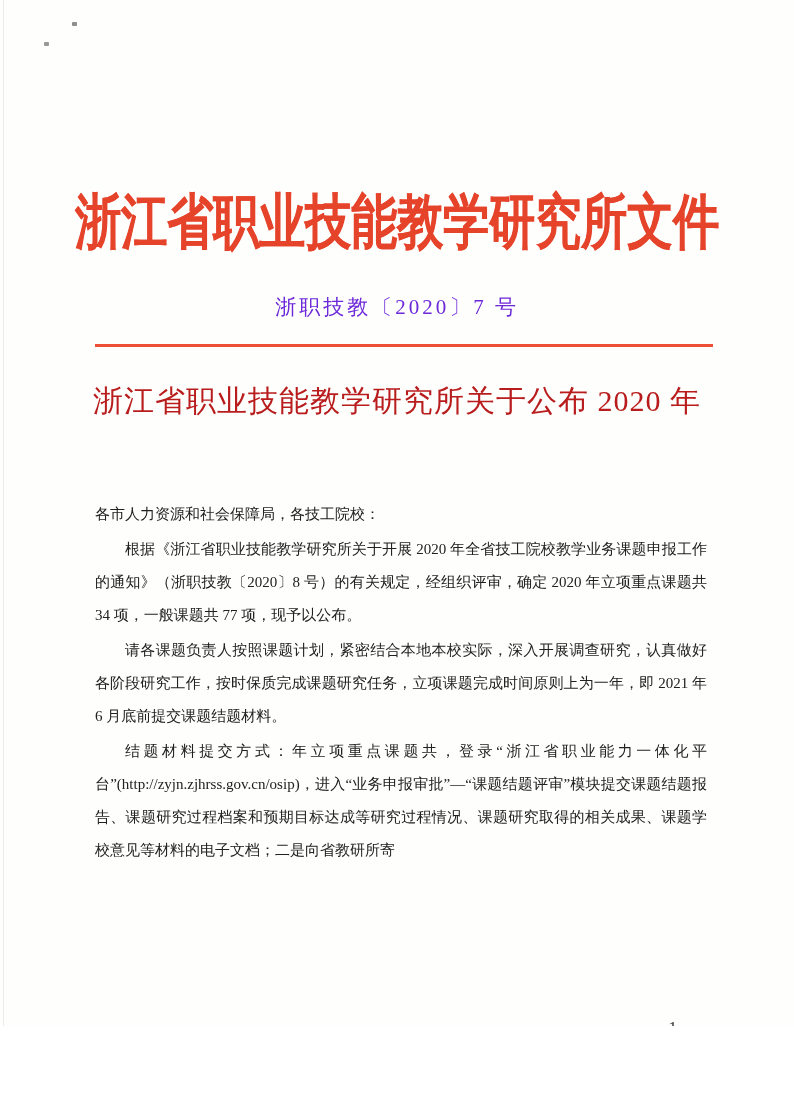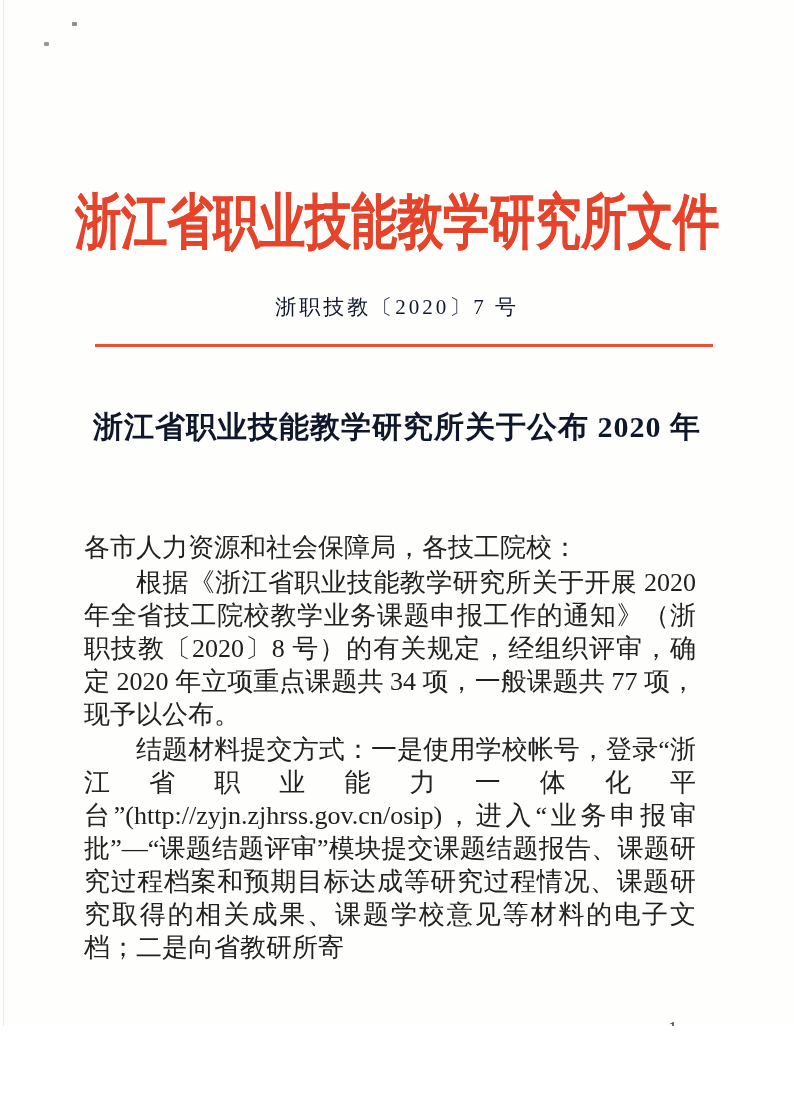--- a/index.html
+++ b/index.html
@@ -55,57 +55,56 @@
     white-space: nowrap;
     text-shadow: 0.6px 0 0 #e6432b;
   }
   .doc-number {
     position: absolute;
     top: 293px;
     left: 0; right: 0;
     text-align: center;
     font-size: 21px;
     letter-spacing: 3px;
-    color: #0f172a;
+    color: #6d28d9;
   }
   .red-rule {
     position: absolute;
     top: 344px;
     left: 95px;
     width: 618px;
     height: 3px;
     background: #ec4f33;
   }
 
   
   .notice-title {
     position: absolute;
-    top: 404px;
+    top: 378px;
     left: 60px;
     right: 60px;
     margin: 0;
     text-align: center;
     font-size: 30px;
     line-height: 45px;
-    font-weight: 700;
-    color: #0f172a;
+    font-weight: 400;
+    color: #b91c1c;
     letter-spacing: 1px;
   }
 
   
   .doc-body {
     position: absolute;
     top: 498px;
-    left: 84px;
+    left: 95px;
     width: 612px;
-    font-size: 26px;
+    font-size: 15px;
     line-height: 33px;
     color: #212121;
     text-align: justify;
-    margin-top: 33px;
   }
   .doc-body p {
     margin: 0 0 2px 0;
   }
   .doc-body p.indent {
     text-indent: 2em;
   }
 
   .page-number {
     position: absolute;
@@ -132,20 +131,21 @@
 
   <div class="red-rule"></div>
 
   <h1 class="notice-title">
     <span>浙江省职业技能教学研究所关于公布 2020 年</span><br>
   </h1>
 
   <div class="doc-body">
     <p>各市人力资源和社会保障局，各技工院校：</p>
     <p class="indent">根据《浙江省职业技能教学研究所关于开展 2020 年全省技工院校教学业务课题申报工作的通知》（浙职技教〔2020〕8 号）的有关规定，经组织评审，确定 2020 年立项重点课题共 34 项，一般课题共 77 项，现予以公布。</p>
-    <p class="indent">结题材料提交方式：一是使用学校帐号，登录“浙江省职业能力一体化平台”(http://zyjn.zjhrss.gov.cn/osip)，进入“业务申报审批”—“课题结题评审”模块提交课题结题报告、课题研究过程档案和预期目标达成等研究过程情况、课题研究取得的相关成果、课题学校意见等材料的电子文档；二是向省教研所寄</p>
+    <p class="indent">请各课题负责人按照课题计划，紧密结合本地本校实际，深入开展调查研究，认真做好各阶段研究工作，按时保质完成课题研究任务，立项课题完成时间原则上为一年，即 2021 年 6 月底前提交课题结题材料。</p>
+    <p class="indent">结题材料提交方式：年立项重点课题共，登录“浙江省职业能力一体化平台”(http://zyjn.zjhrss.gov.cn/osip)，进入“业务申报审批”—“课题结题评审”模块提交课题结题报告、课题研究过程档案和预期目标达成等研究过程情况、课题研究取得的相关成果、课题学校意见等材料的电子文档；二是向省教研所寄</p>
   </div>
 
   <div class="page-number">- 1 -</div>
 
   <div class="bottom-scan-line"></div>
 
 </div>
 
 </body></html>

